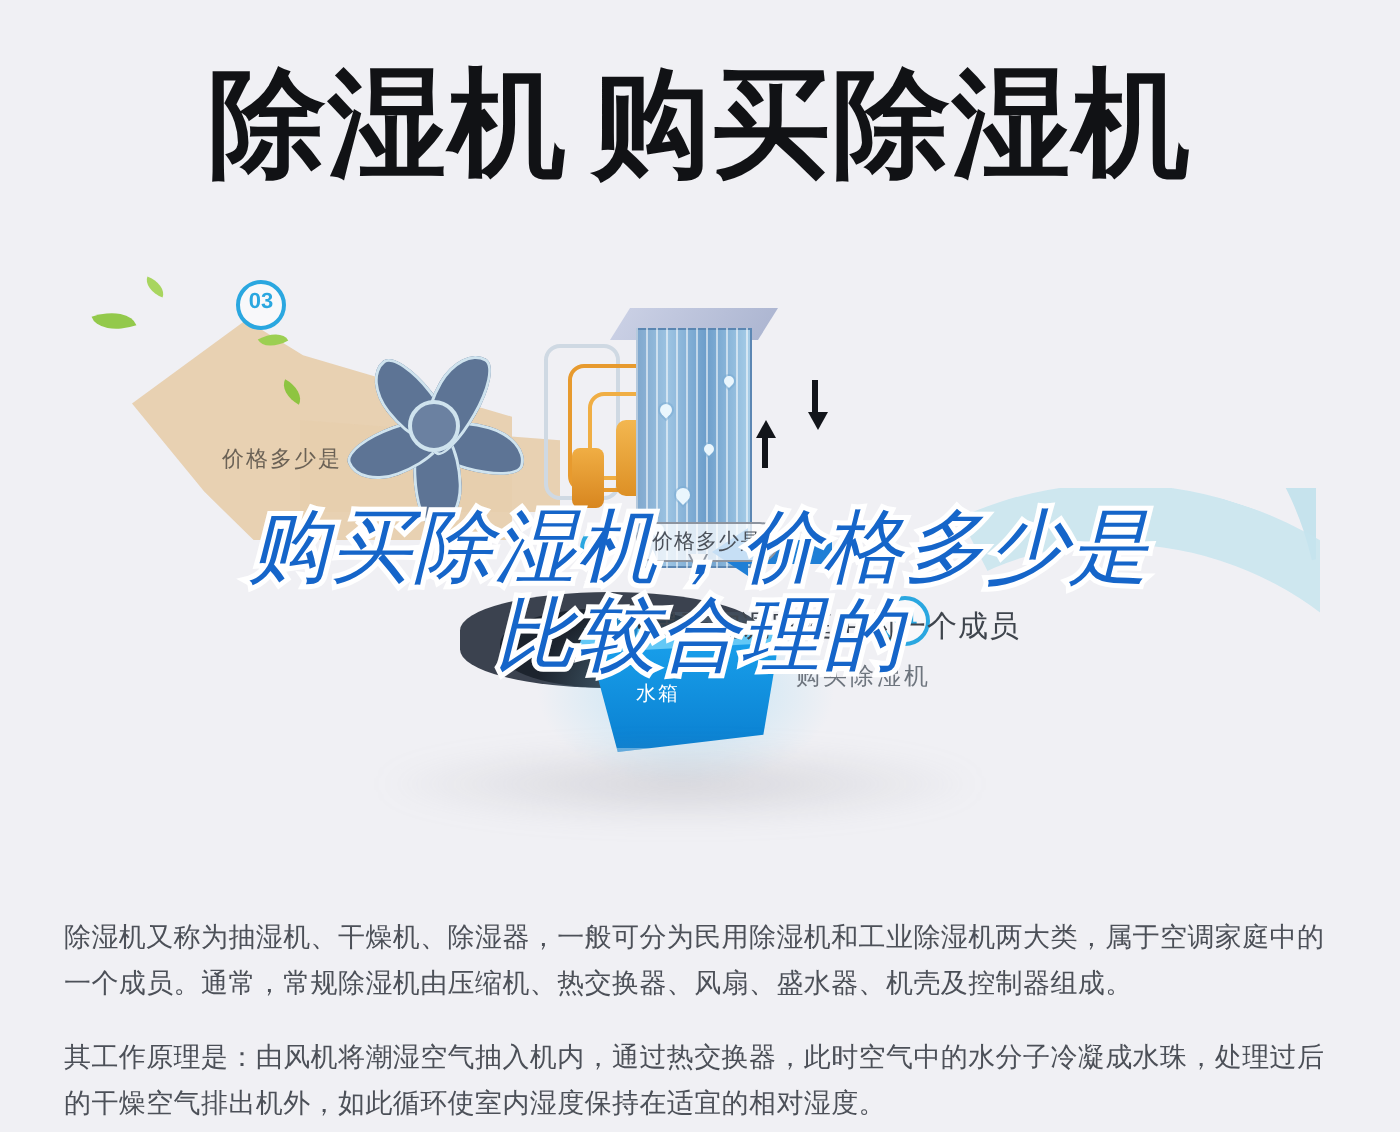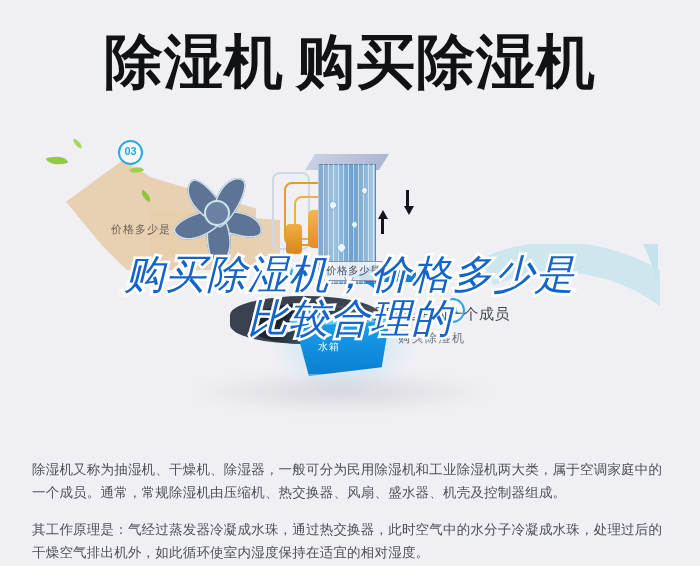--- a/index.html
+++ b/index.html
@@ -284,16 +284,16 @@
 
   <div class="overlay">
     <span class="ln">购买除湿机，价格多少是</span>
     <span class="ln">比较合理的</span>
   </div>
 
   <div class="blur-shadow"></div>
 
   <div class="body-copy">
     <p class="para">除湿机又称为抽湿机、干燥机、除湿器，一般可分为民用除湿机和工业除湿机两大类，属于空调家庭中的一个成员。通常，常规除湿机由压缩机、热交换器、风扇、盛水器、机壳及控制器组成。</p>
-    <p class="para">其工作原理是：气经过蒸发器冷凝成水珠，通过热交换器，此时空气中的水分子冷凝成水珠，处理过后的干燥空气排出机外，如此循环使室内湿度保持在适宜的相对湿度。</p>
+    <p class="para">其工作原理是：由风机将潮湿空气抽入机内，通过热交换器，此时空气中的水分子冷凝成水珠，处理过后的干燥空气排出机外，如此循环使室内湿度保持在适宜的相对湿度。</p>
   </div>
 
 </div>
 
 </body></html>

